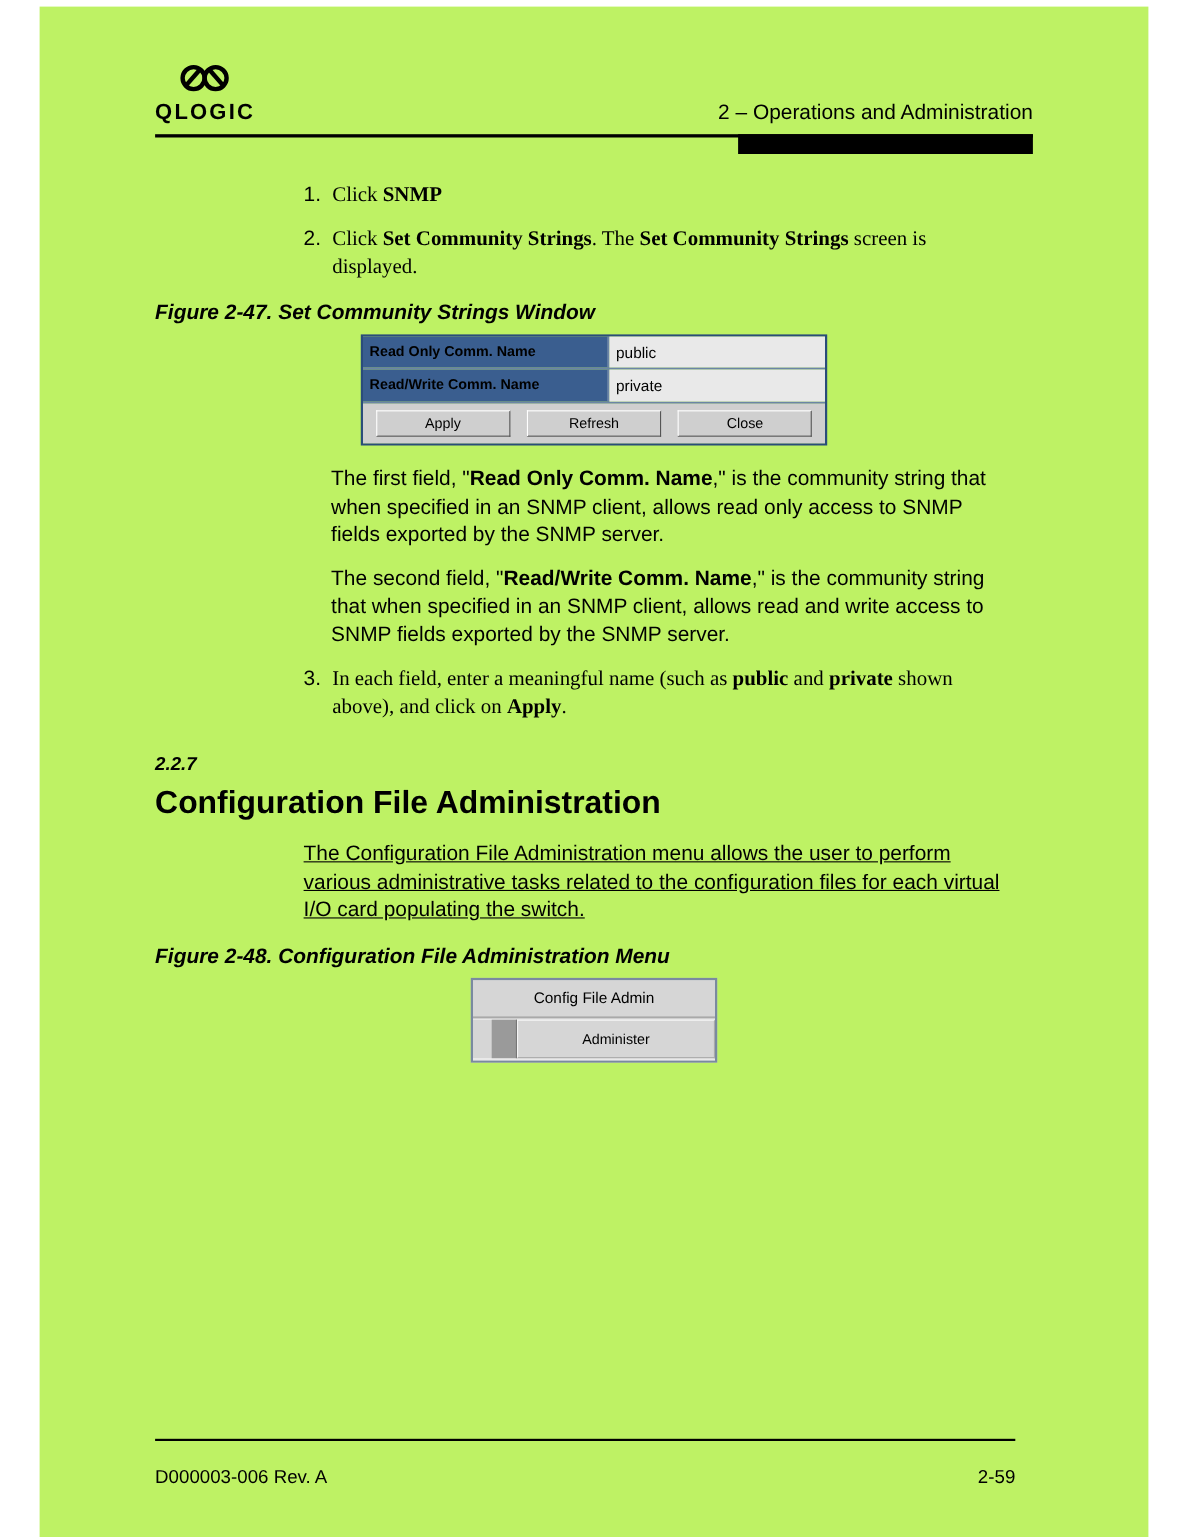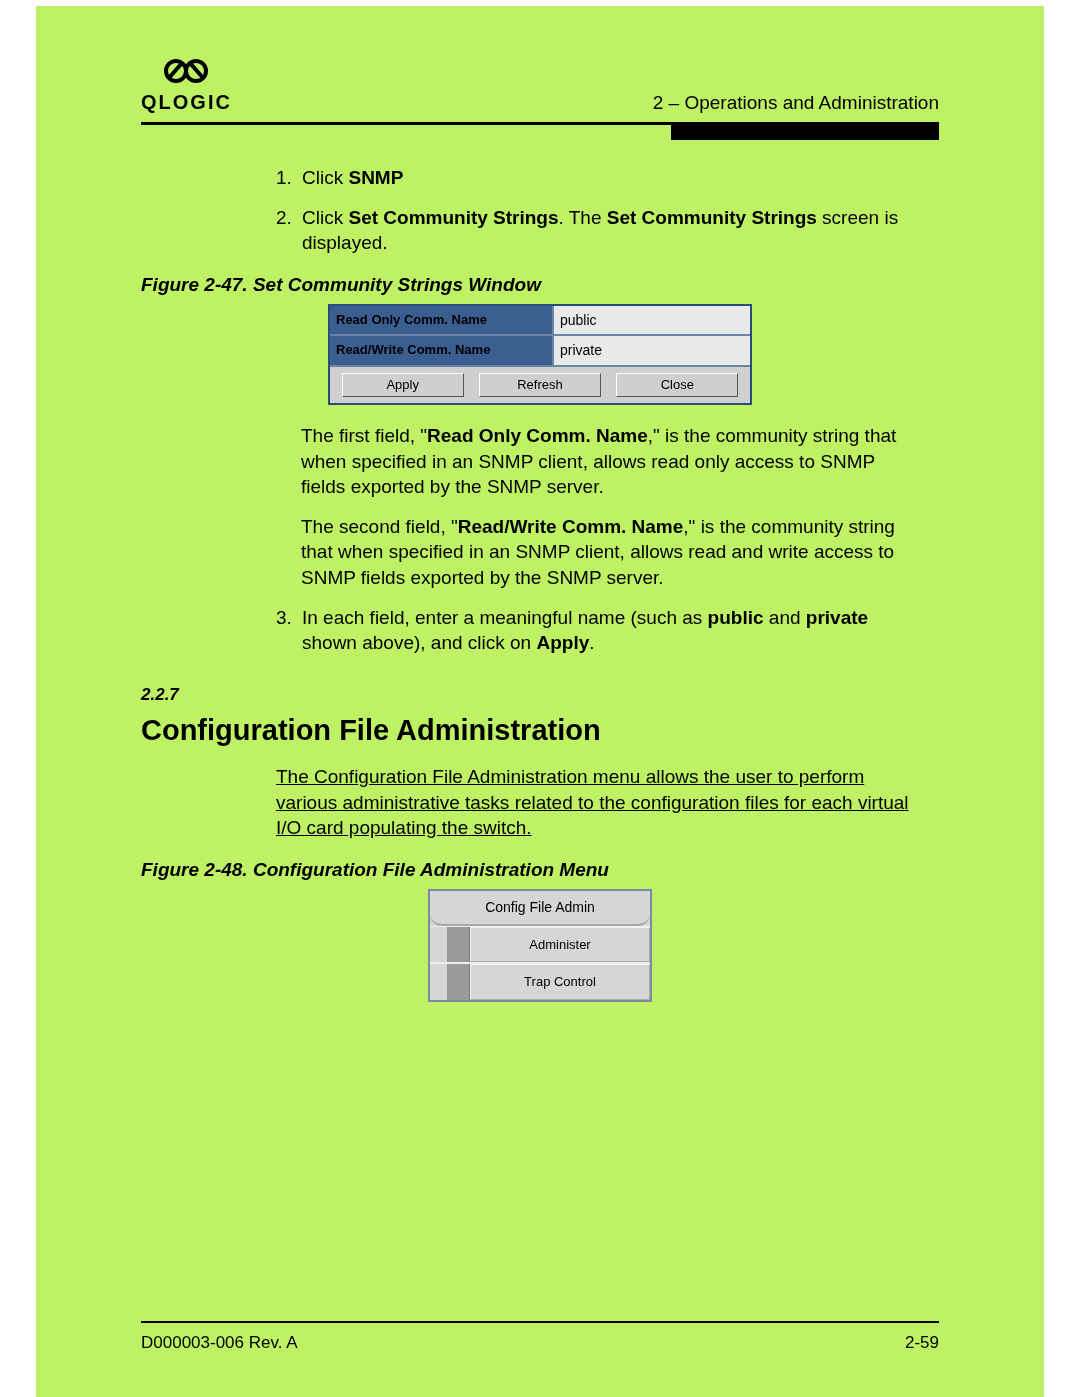--- a/index.html
+++ b/index.html
@@ -10,40 +10,40 @@
   .hdr-right{font-size:19px;}
   .blackbox{position:absolute;right:0;top:66px;width:268px;height:18px;background:#000;}
   .logo{font-family:Arial,Helvetica,sans-serif;}
   .logo .glyph{font-size:32px;font-weight:700;letter-spacing:-6px;line-height:1;text-align:center;}
   .logo .word{font-size:20px;font-weight:700;letter-spacing:2px;}
   
   .body{margin-top:40px;font-size:19px;line-height:1.35;}
   .ol{margin-left:135px;margin-right:20px;}
   .li{display:flex;margin-bottom:14px;}
   .li .num{width:26px;flex:0 0 26px;}
-  .li .txt{flex:1;}
+  .li .txt{flex:1;font-family:Liberation Serif, serif;}
   .fig-cap{font-style:italic;font-weight:700;font-size:19px;margin:16px 0 6px;}
   .para{margin:14px 0 14px 160px;margin-right:20px;}
   .sec-num{font-style:italic;font-weight:700;font-size:17px;margin-top:28px;}
   .sec-title{font-weight:700;font-size:29px;margin:4px 0 14px;}
   
   .win47{width:420px;margin:0 auto 18px;border:2px solid #2a4d7a;font-family:Tahoma,Arial,sans-serif;}
   .win47 .row{display:flex;border-bottom:2px solid #6b85a6;}
   .win47 .lbl{width:210px;background:#3a5e8f;color:#000;font-weight:700;font-size:13px;padding:5px 6px;border-right:2px solid #6b85a6;}
   .win47 .val{flex:1;background:#e9e9e9;color:#000;font-size:14px;padding:5px 6px;}
   .win47 .btnrow{display:flex;justify-content:space-around;background:#cfcfcf;padding:6px 4px;}
   .win47 .btn{background:#cfcfcf;border:1px solid #555;border-top-color:#fff;border-left-color:#fff;font-size:13px;padding:2px 0;width:120px;text-align:center;}
   
   .menu48{width:220px;margin:4px auto 0;border:2px solid #7a8aa0;font-family:Tahoma,Arial,sans-serif;background:#d6d6d6;}
-  .menu48 .mhdr{font-size:14px;text-align:center;padding:7px 0;border-bottom:2px solid #a9a9a9;border-radius:12px;}
+  .menu48 .mhdr{font-size:14px;text-align:center;padding:7px 0;border-bottom:2px solid #a9a9a9;}
   .menu48 .mrow{display:flex;border-top:1px solid #eee;padding-left:17px;}
   .menu48 .tab{width:22px;background:#9a9a9a;border-right:1px solid #777;}
   .menu48 .mitem{flex:1;text-align:center;font-size:13px;padding:8px 0;background:#d6d6d6;border:1px solid #aaa;border-top-color:#f4f4f4;border-left-color:#f4f4f4;}
   
-  .ftr{position:absolute;left:0;right:0;bottom:0;border-top:2px solid #000;padding-top:10px;display:flex;justify-content:space-between;font-size:17px;}
+  .ftr{position:absolute;left:0;right:16px;bottom:0;border-top:2px solid #000;padding-top:23px;display:flex;justify-content:space-between;font-size:17px;}
 </style>
 </head>
 <body>
 <div class="page">
     <div class="inner">
 
 <div class="hdr">
   <div class="logo">
     <div class="glyph">
       <svg width="60" height="30" viewBox="0 0 60 30">
@@ -124,21 +124,20 @@
     <div class="mhdr">Config File Admin</div>
     <div class="mrow">
       <div class="tab"></div>
       <div class="mitem">Administer</div>
     </div>
     <div class="mrow">
       <div class="tab"></div>
     </div>
     <div class="mrow">
       <div class="tab"></div>
-      <div class="mitem">Trap Control</div>
     </div>
   </div>
 
 </div>
 
 <div class="ftr">
   <span>D000003-006 Rev. A</span>
   <span>2-59</span>
 </div>
 

